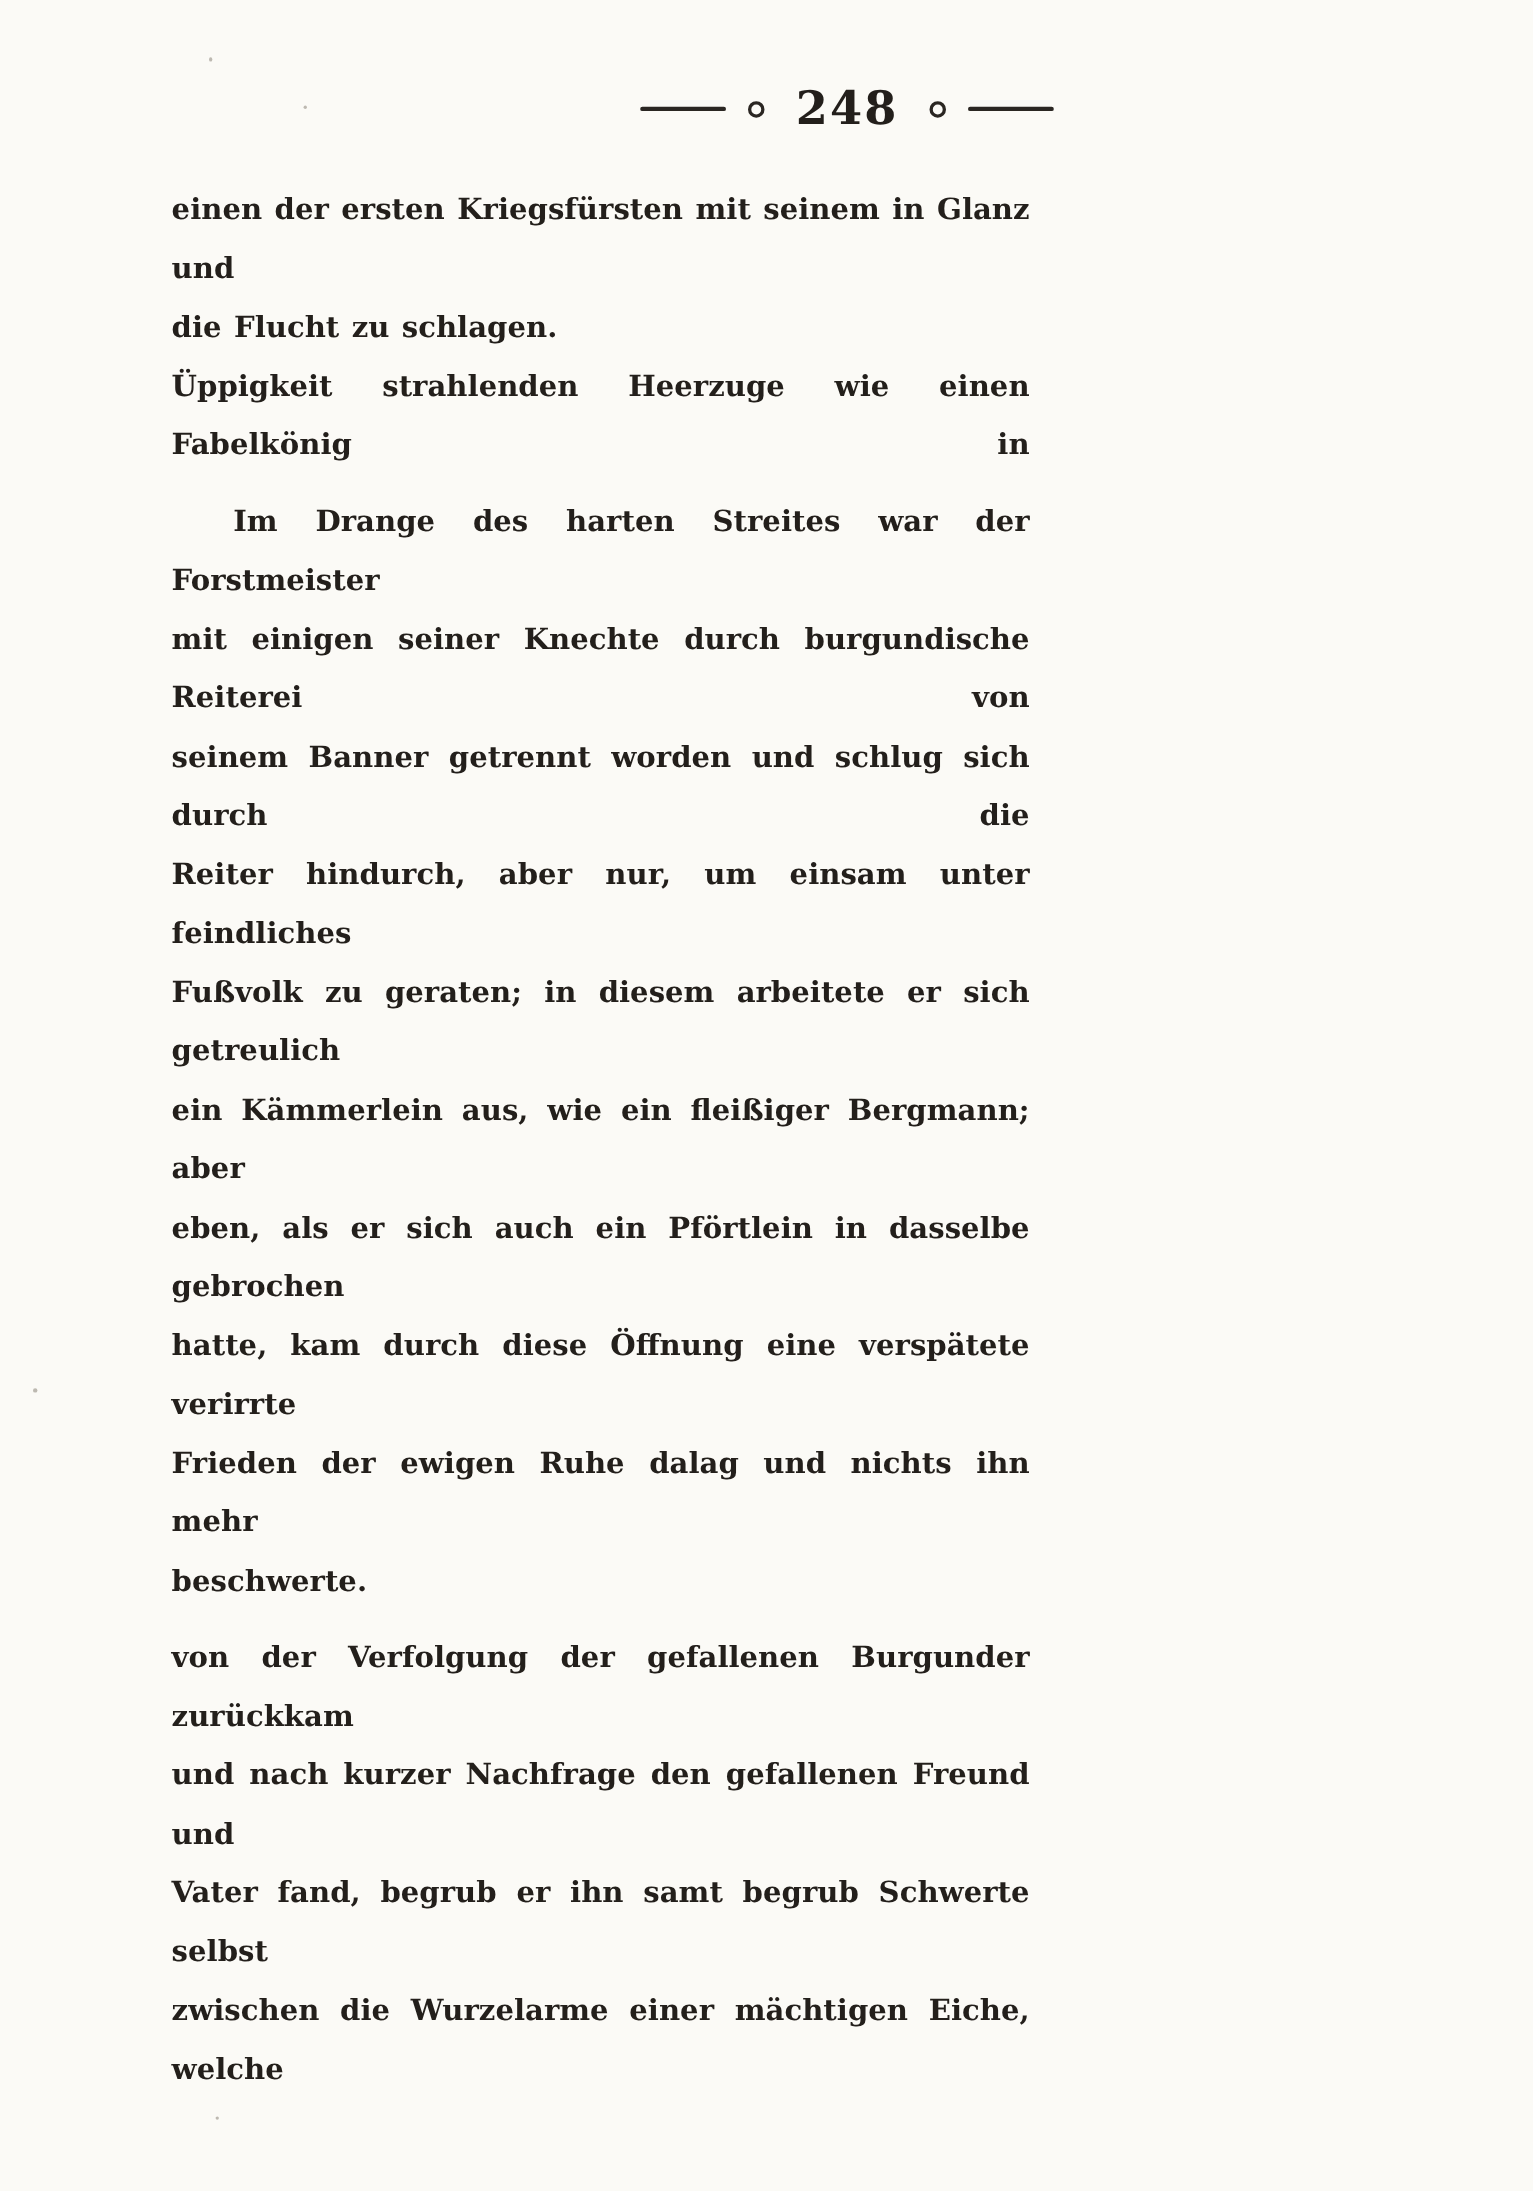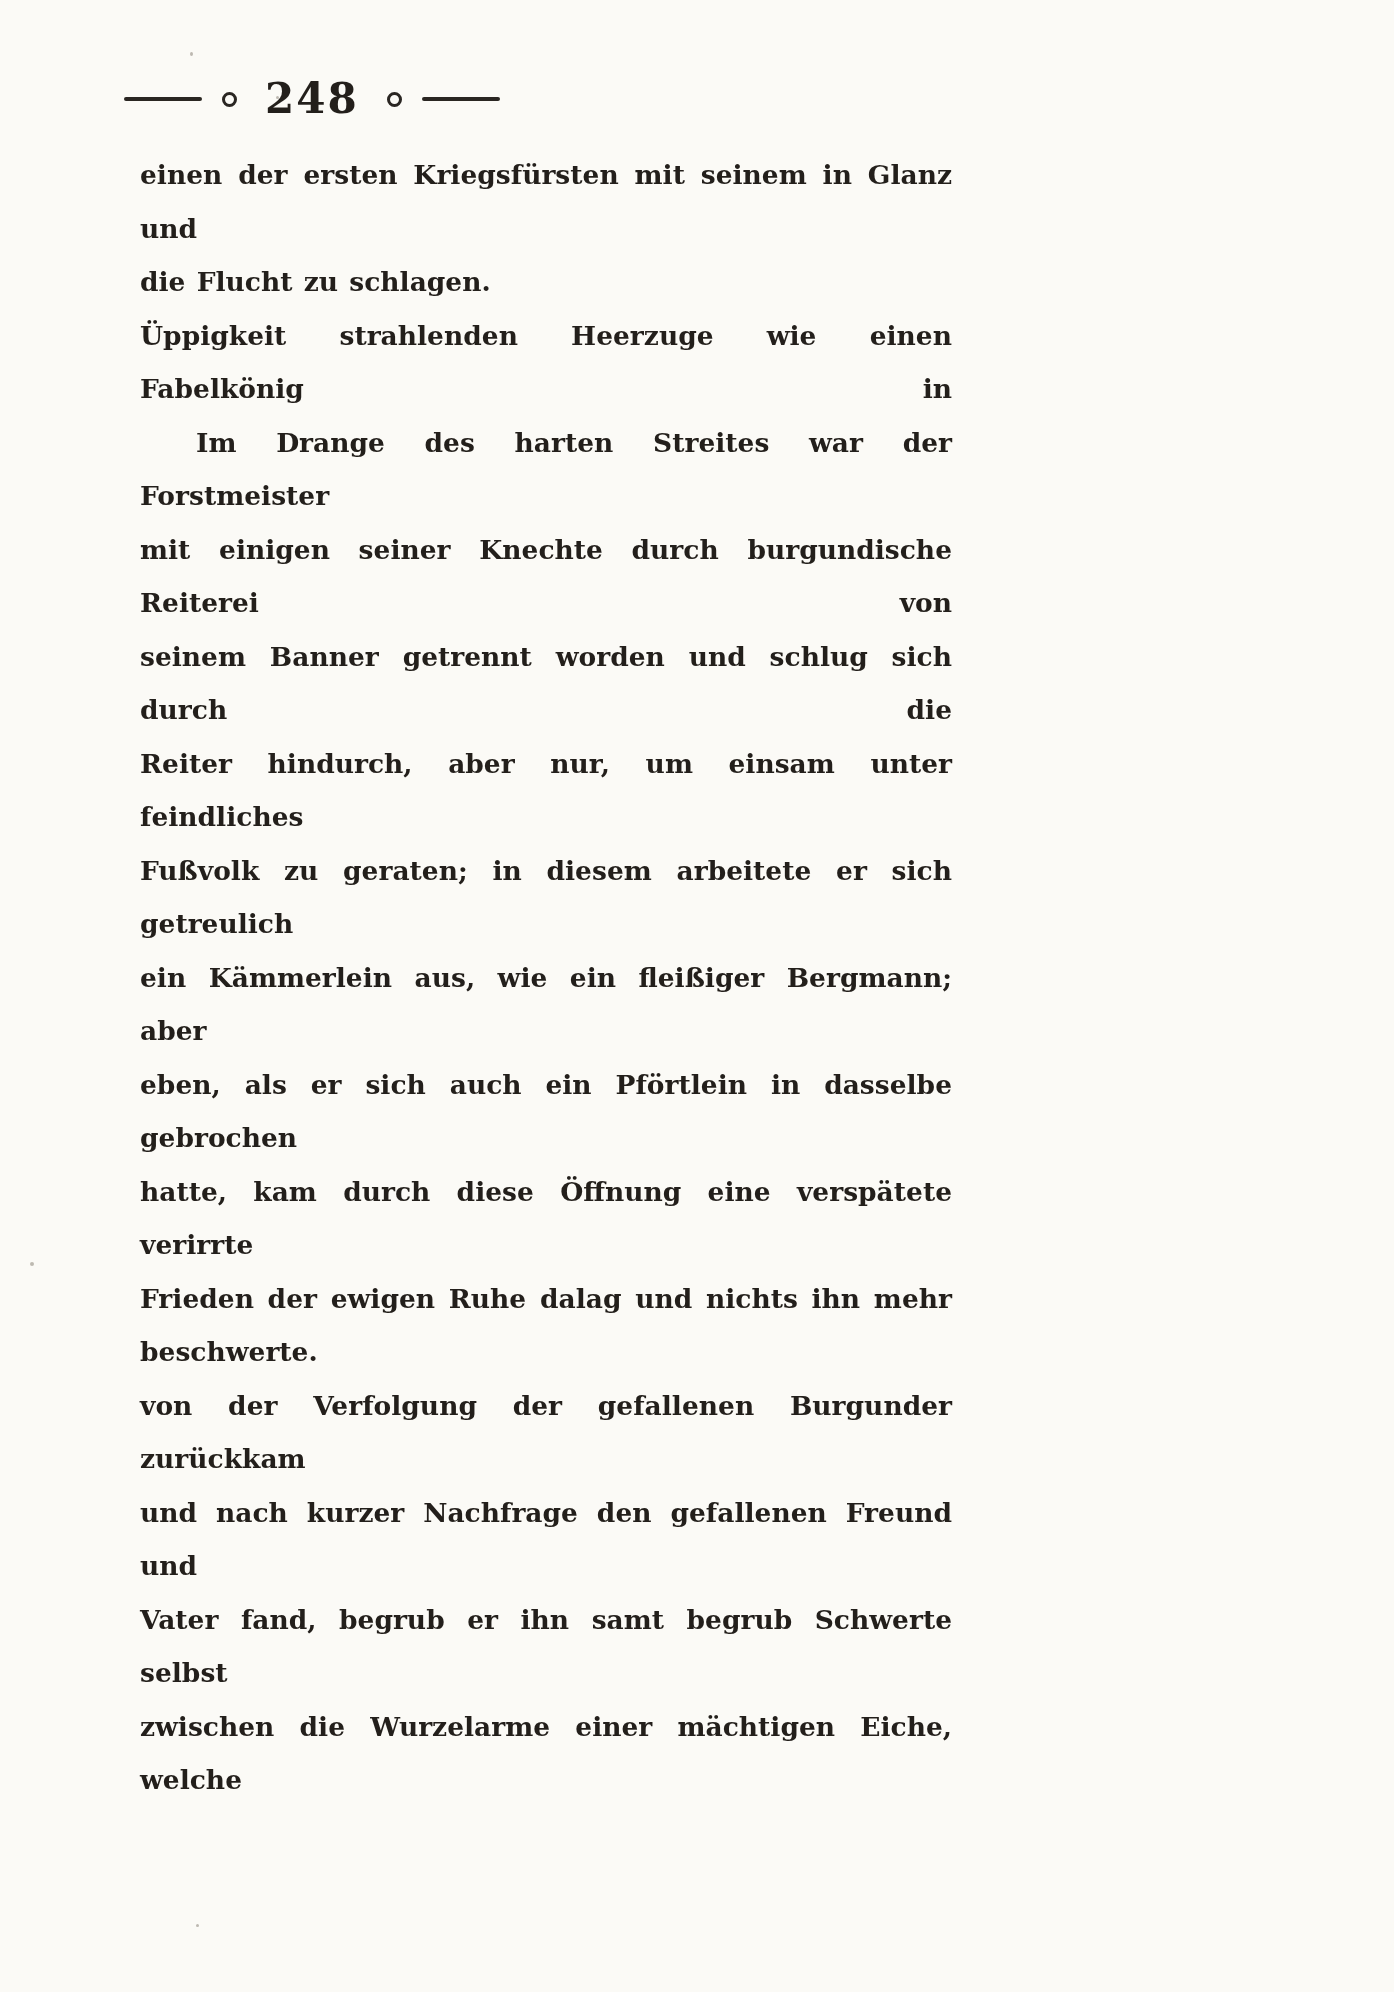--- a/index.html
+++ b/index.html
@@ -16,25 +16,25 @@
     color: #231f1b;
   }
   .page {
     position: absolute;
     inset: 0;
   }
   
   .running-head {
     position: absolute;
     top: 78px;
-    left: 124px;
+    left: 148px;
     width: 810px;
     display: flex;
     align-items: center;
-    justify-content: flex-start;
+    justify-content: flex-end;
     gap: 20px;
   }
   .orn-rule {
     width: 78px;
     height: 4px;
     background: #2a2622;
     border-radius: 2px;
   }
   .orn-circle {
     width: 9px;
@@ -51,21 +51,21 @@
     padding: 0 8px;
   }
   
   .text-block {
     position: absolute;
     top: 148px;
     left: 140px;
     width: 812px;
   }
   .paragraph {
-    margin: 0;
+    margin: 16px;
   }
   .line {
     font-size: 26.5px;
     font-weight: bold;
     line-height: 53.5px;
     text-align: justify;
     text-align-last: justify;
     word-spacing: 2px;
     white-space: normal;
   }

